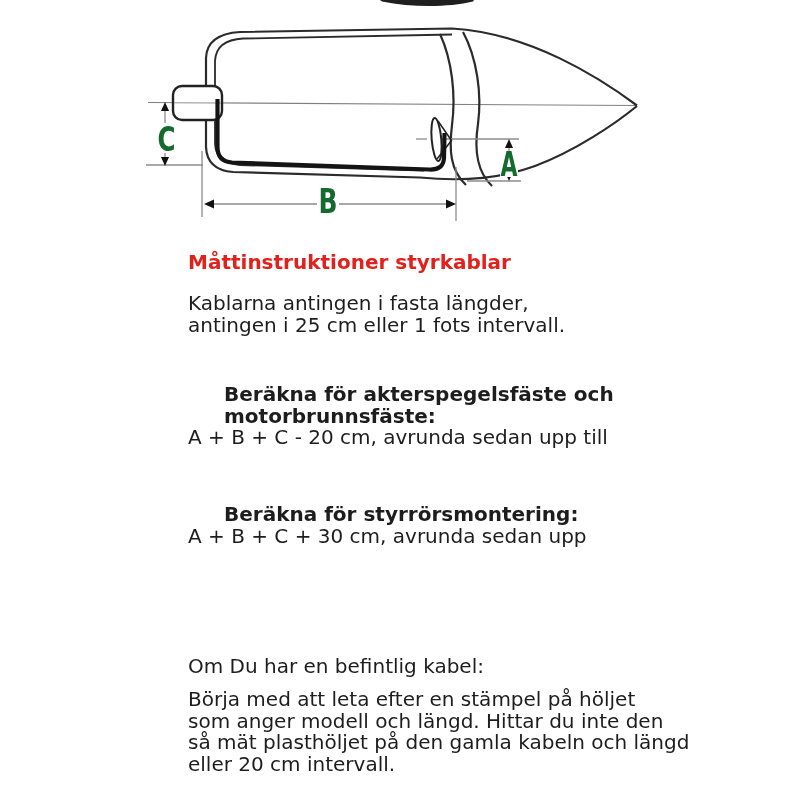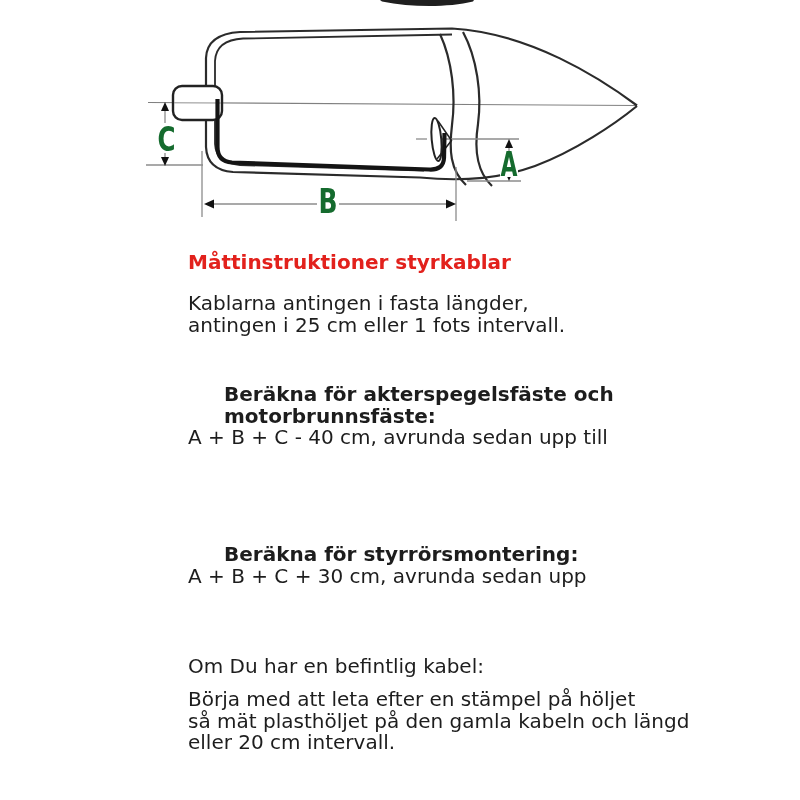--- a/index.html
+++ b/index.html
@@ -77,31 +77,32 @@
   </div>
 
   <div class="tblock" style="top:293px">
     <div class="line">Kablarna antingen i fasta längder,</div>
     <div class="line">antingen i 25 cm eller 1 fots intervall.</div>
   </div>
 
   <div class="tblock" style="top:384px">
     <div class="line bold">Beräkna för akterspegelsfäste och</div>
     <div class="line bold">motorbrunnsfäste:</div>
-    <div class="line">A + B + C - 40 cm, avrunda sedan upp till</div>
+    <div class="line">A + B + C - 20 cm, avrunda sedan upp till</div>
   </div>
 
-  <div class="tblock" style="top:544px">
+  <div class="tblock" style="top:504px">
     <div class="line bold">Beräkna för styrrörsmontering:</div>
     <div class="line">A + B + C + 30 cm, avrunda sedan upp</div>
   </div>
 
   <div class="tblock" style="top:656px">
     <div class="line">Om Du har en befintlig kabel:</div>
   </div>
 
   <div class="tblock" style="top:689px">
     <div class="line">Börja med att leta efter en stämpel på höljet</div>
+    <div class="line">som anger modell och längd. Hittar du inte den</div>
     <div class="line">så mät plasthöljet på den gamla kabeln och längd</div>
     <div class="line">eller 20 cm intervall.</div>
   </div>
 
 </div>
 
 </body></html>

